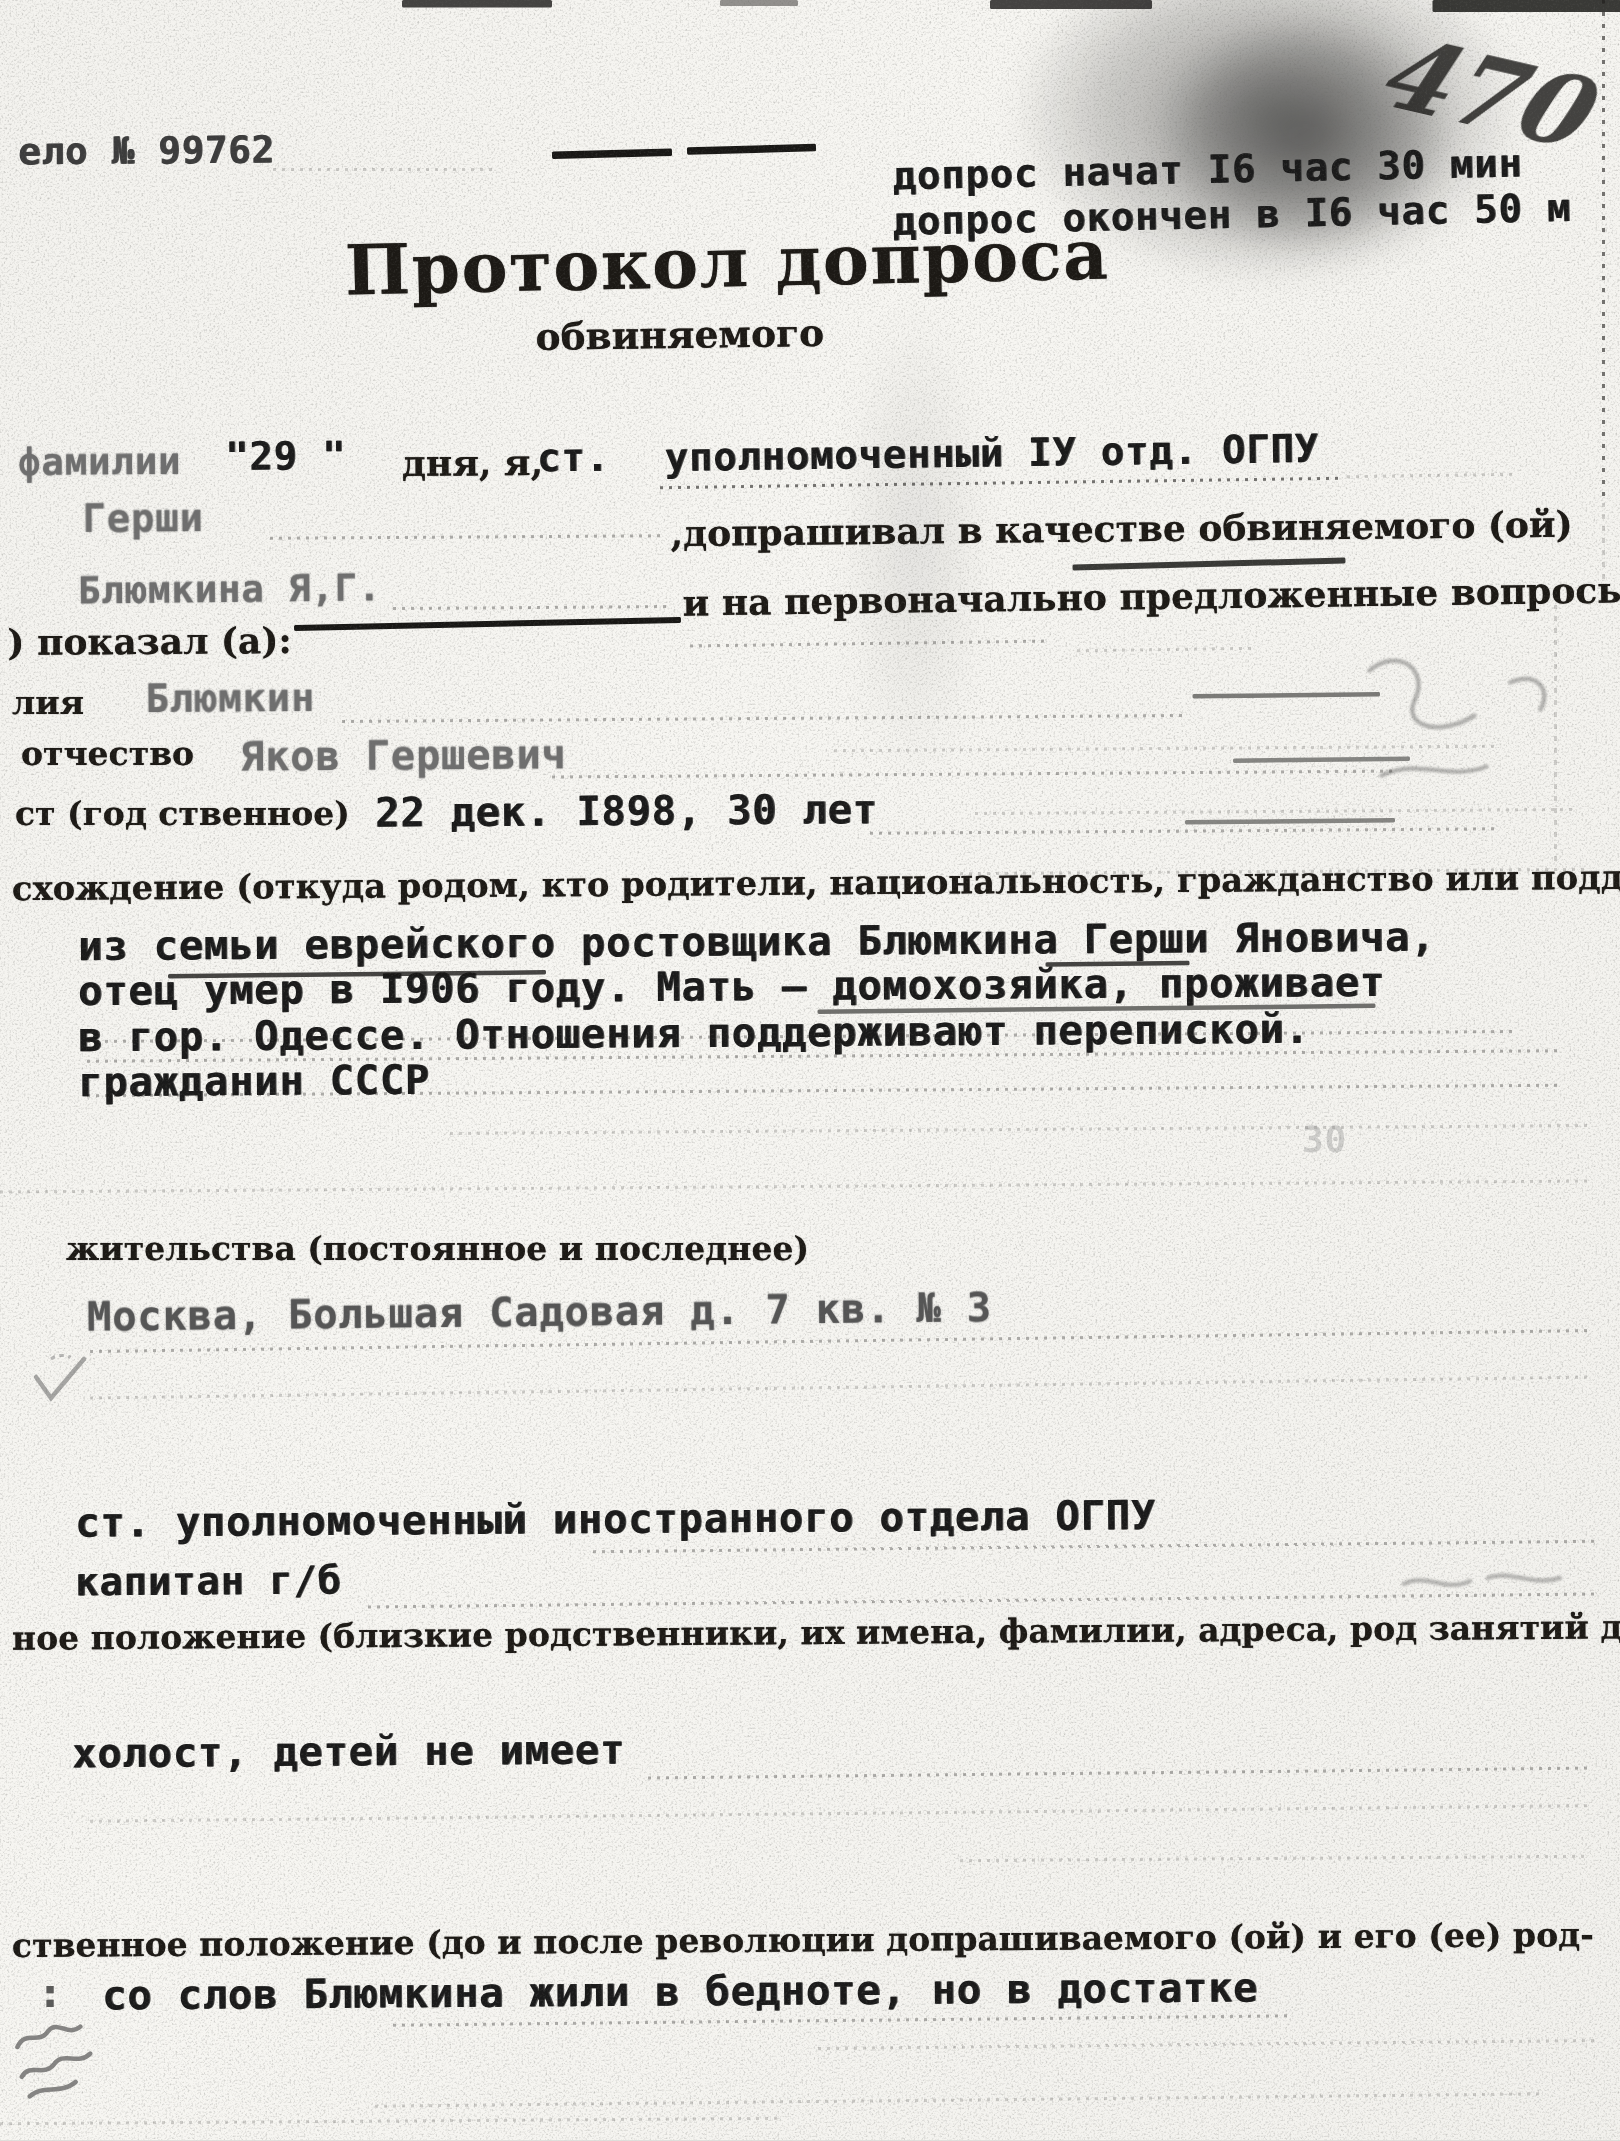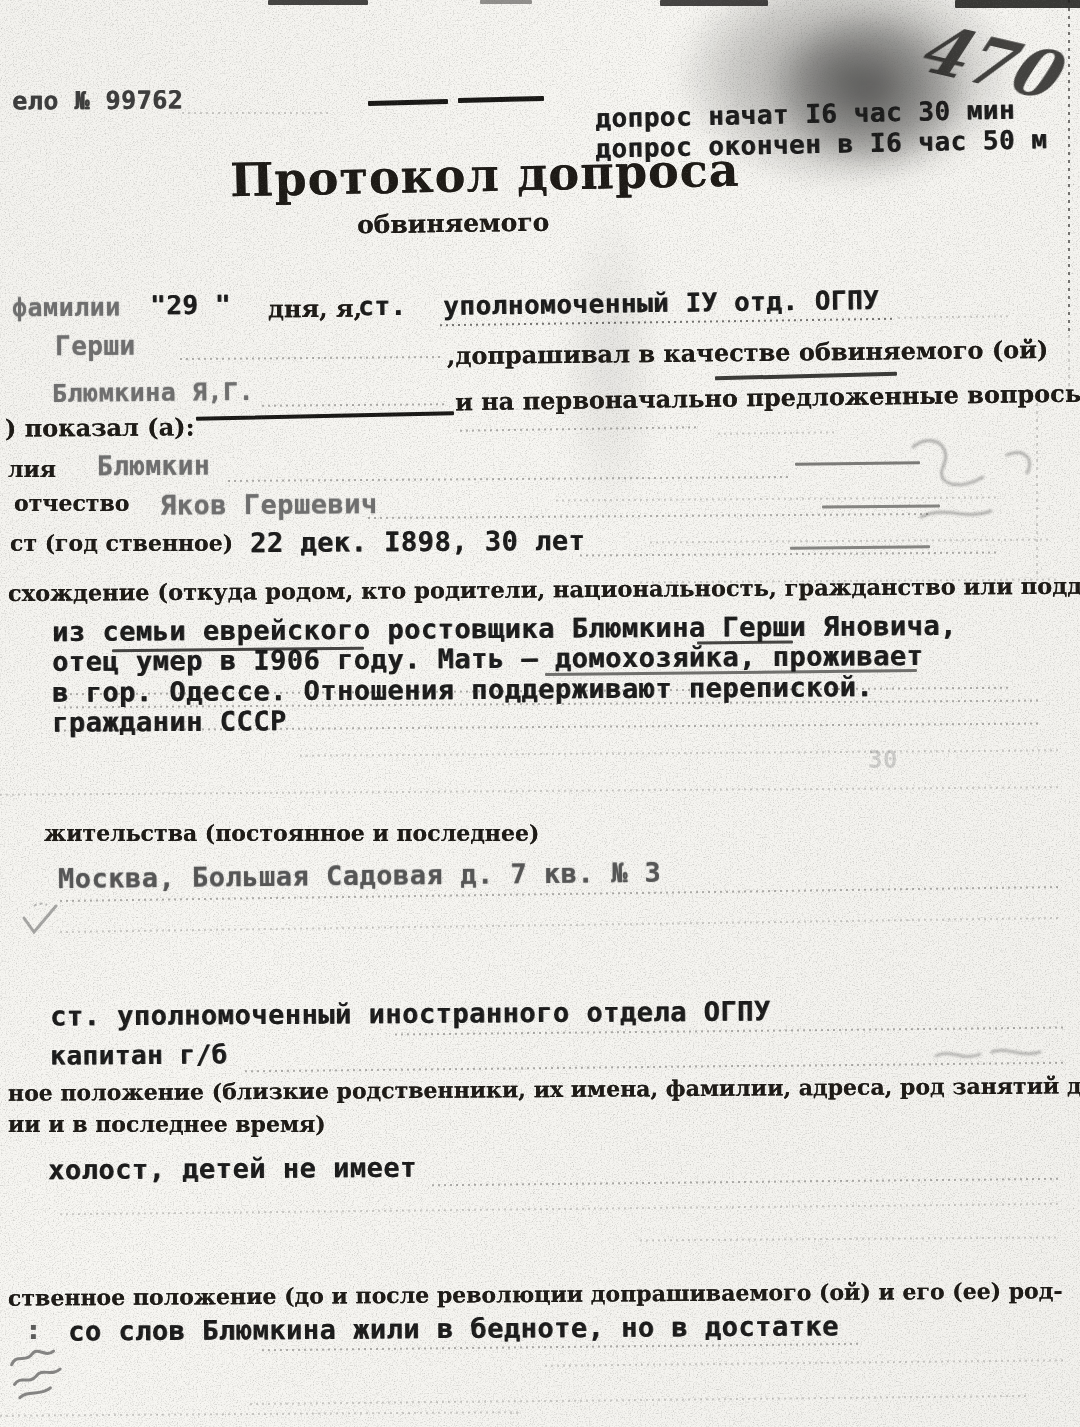--- a/index.html
+++ b/index.html
@@ -140,21 +140,20 @@
 
   <div class="abs tw dk rA" style="left:50px;top:1000px;font-size:27px;">ст. уполномоченный иностранного отдела ОГПУ</div>
   <div class="dots f2 rD" style="left:395px;top:1030px;width:670px;"></div>
   <div class="abs tw dk rA" style="left:50px;top:1042px;font-size:26px;">капитан г/б</div>
   <div class="dots f2 rD" style="left:245px;top:1066px;width:820px;"></div>
   <svg class="artifact ghost" style="left:930px;top:1038px;" width="120" height="34" viewBox="0 0 120 34">
     <path d="M6,18 C20,10 34,24 50,16 M62,14 C76,8 92,20 110,14" fill="none" stroke="#4a4a4a" stroke-width="3" stroke-linecap="round"></path>
   </svg>
 
   <div class="abs pr rA" style="left:8px;top:1078px;font-size:22px;">ное положение (близкие родственники, их имена, фамилии, адреса, род занятий до</div>
-  <div class="abs pr" style="left:8px;top:1113px;font-size:22px;">ии и в последнее время)</div>
   <div class="abs tw dk rA" style="left:48px;top:1155px;font-size:27px;">холост, детей не имеет</div>
   <div class="dots f2 rD" style="left:432px;top:1181px;width:630px;"></div>
   <div class="dots f3 rD" style="left:60px;top:1208px;width:1000px;"></div>
   <div class="dots f3 rA" style="left:640px;top:1238px;width:420px;"></div>
 
   <div class="abs pr rA" style="left:8px;top:1283px;font-size:22px;">ственное положение (до и после революции допрашиваемого (ой) и его (ее) род-</div>
   <div class="abs tw dk" style="left:25px;top:1316px;font-size:27px;opacity:.7">:</div>
   <div class="abs tw dk rA" style="left:68px;top:1315px;font-size:27px;">со слов Блюмкина жили в бедноте, но в достатке</div>
   <div class="dots f2 rD" style="left:262px;top:1346px;width:600px;"></div>
 

